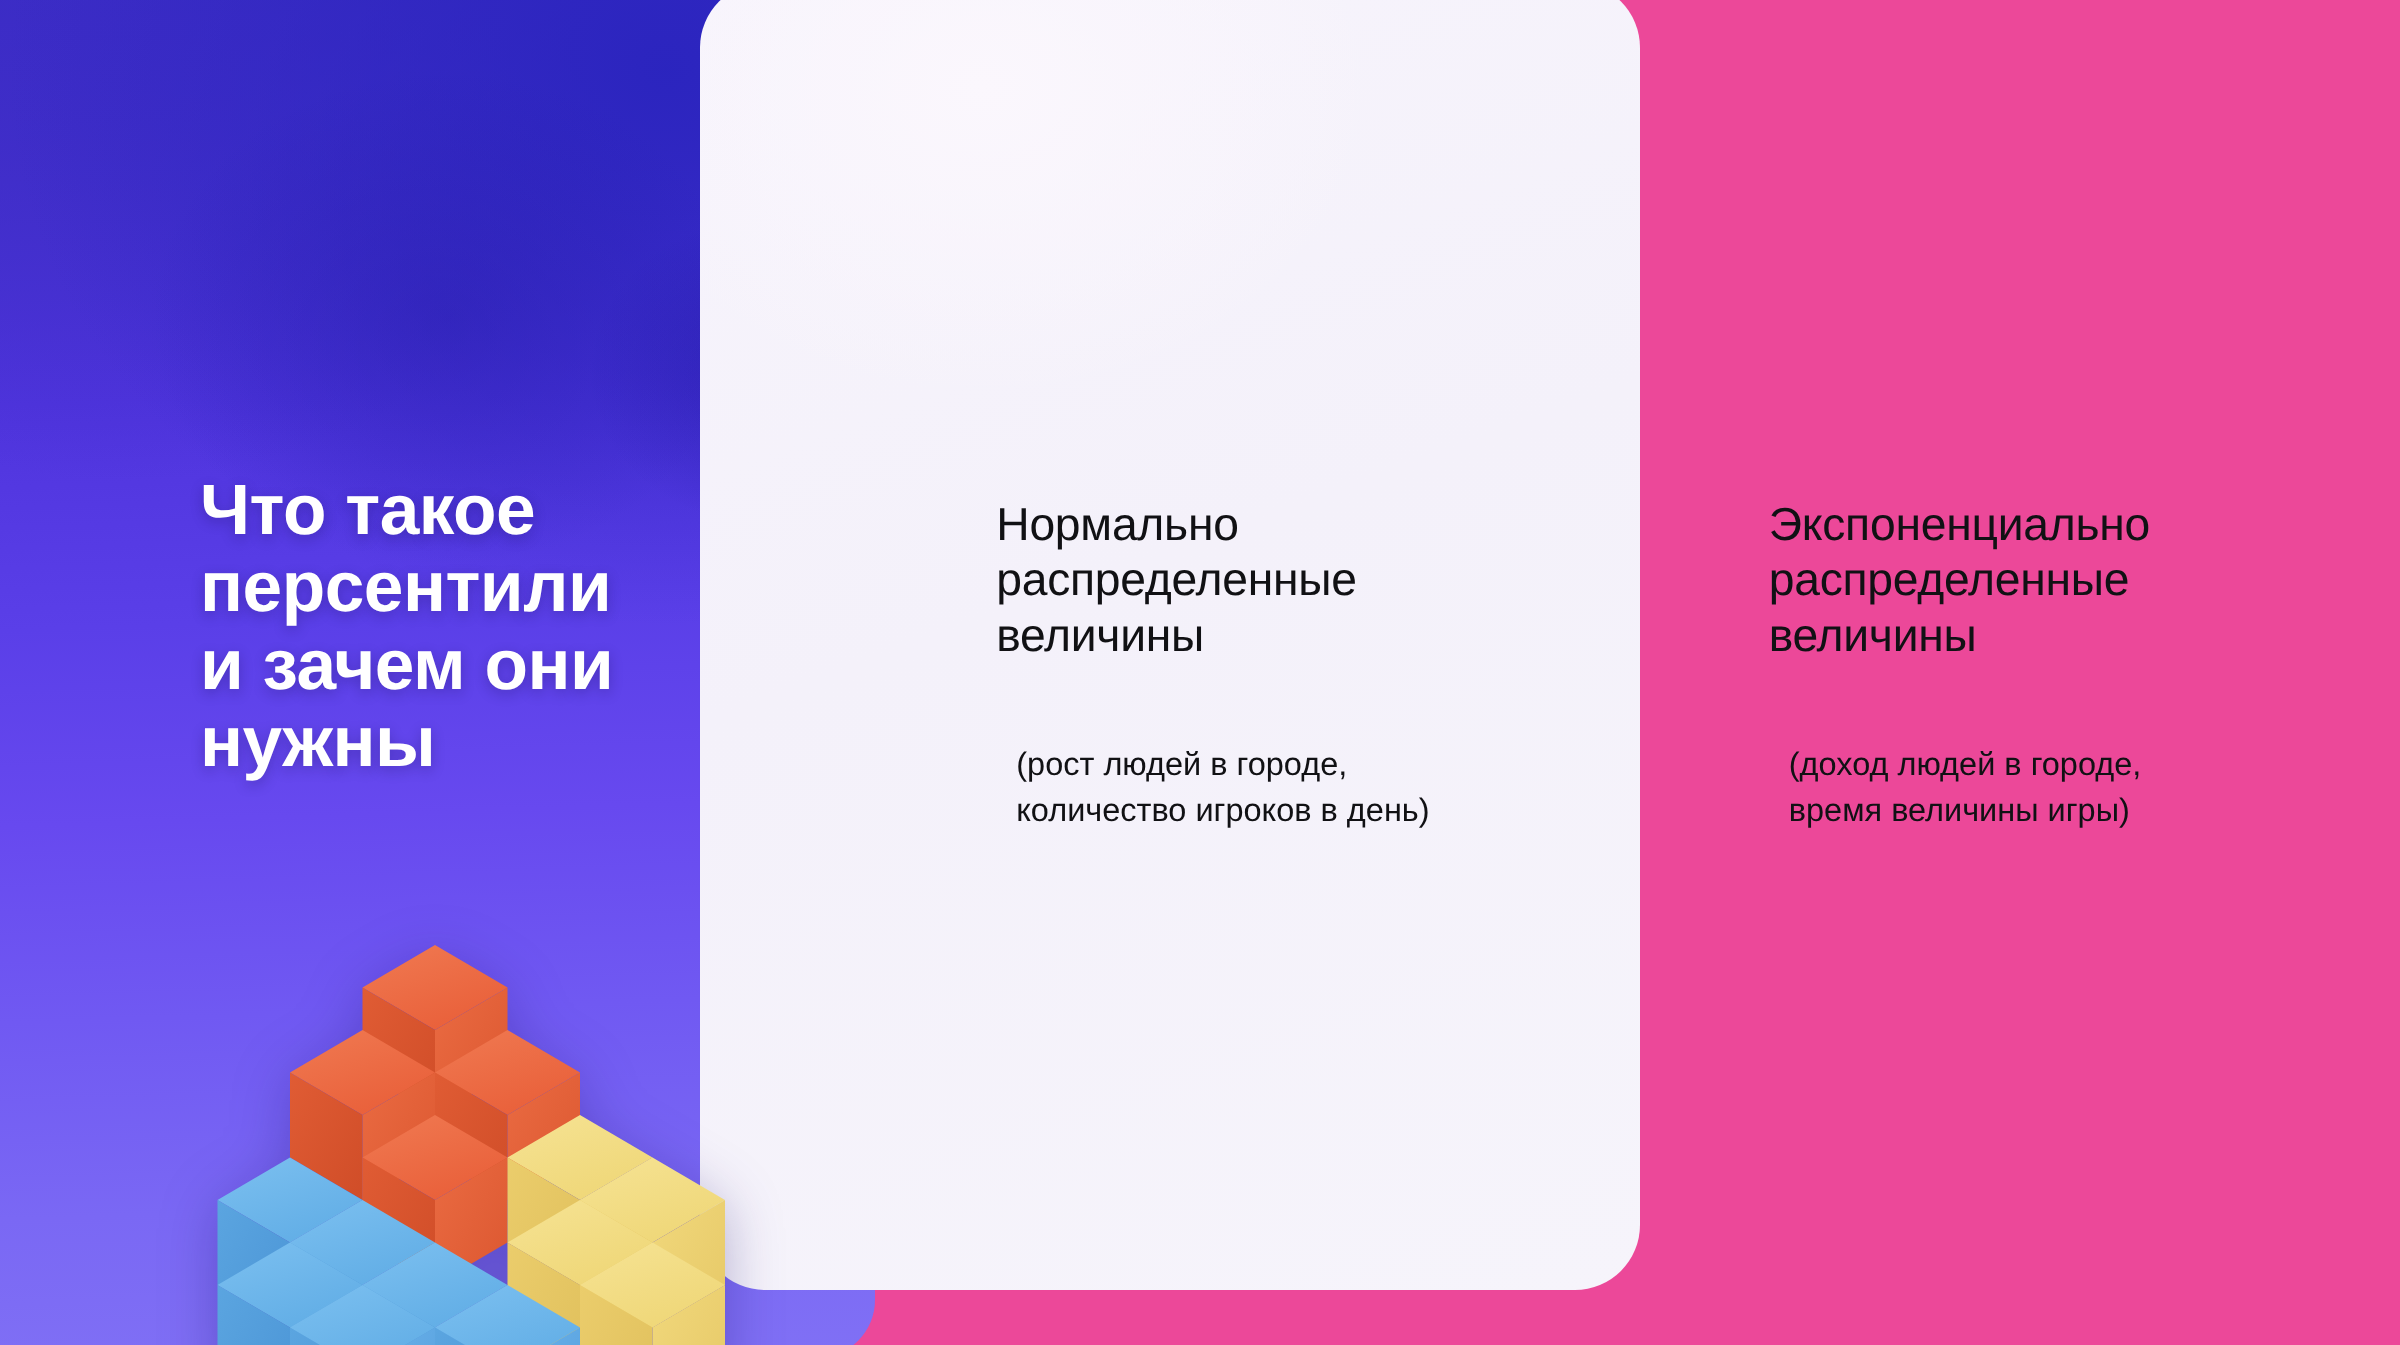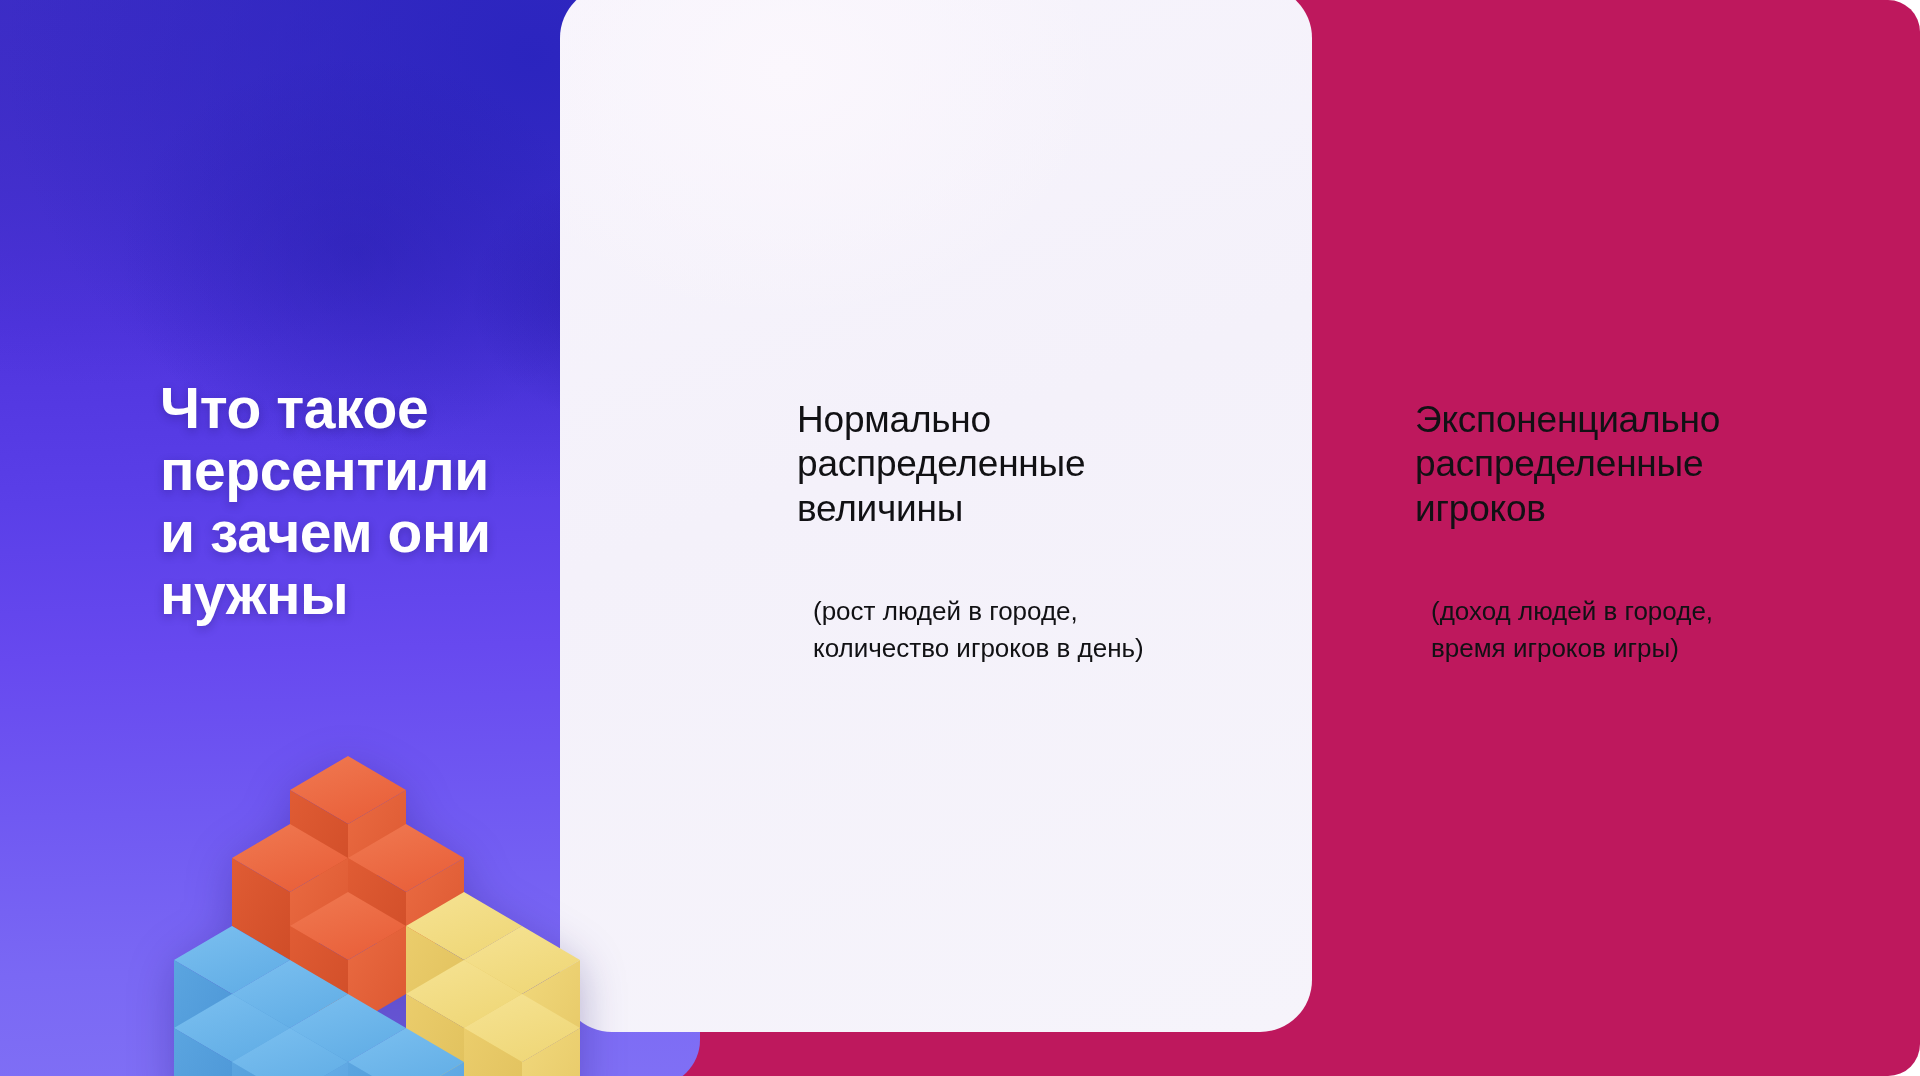--- a/index.html
+++ b/index.html
@@ -12,22 +12,21 @@
     width: 1920px;
     height: 1076px;
     overflow: hidden;
     font-family: "Liberation Sans", "DejaVu Sans", sans-serif;
     position: relative;
   }
 
   .slide {
     position: absolute;
     inset: 0;
-    background: #be185d;
-    border-radius: 32px;
+    background: #ec4899;
   }
 
   
   .purple-panel {
     position: absolute;
     left: -60px;
     top: -10px;
     width: 760px;
     height: 1096px;
     border-radius: 0 46px 46px 0;
@@ -264,18 +263,18 @@
     <h2 class="col-heading">Нормально
 распределенные
 величины</h2>
     <p class="col-note">(рост людей в городе,
 количество игроков в день)</p>
   </div>
 
   <div class="column exponent">
     <h2 class="col-heading">Экспоненциально
 распределенные
-игроков</h2>
+величины</h2>
     <p class="col-note">(доход людей в городе,
-время игроков игры)</p>
+время величины игры)</p>
   </div>
 
 </div>
 
 </body></html>

